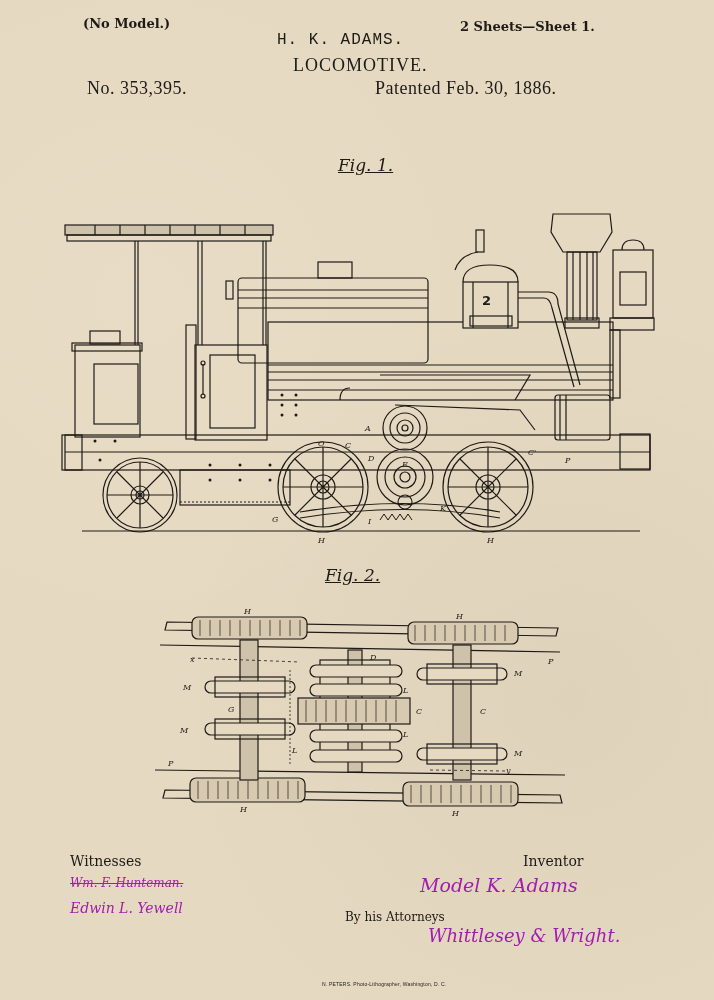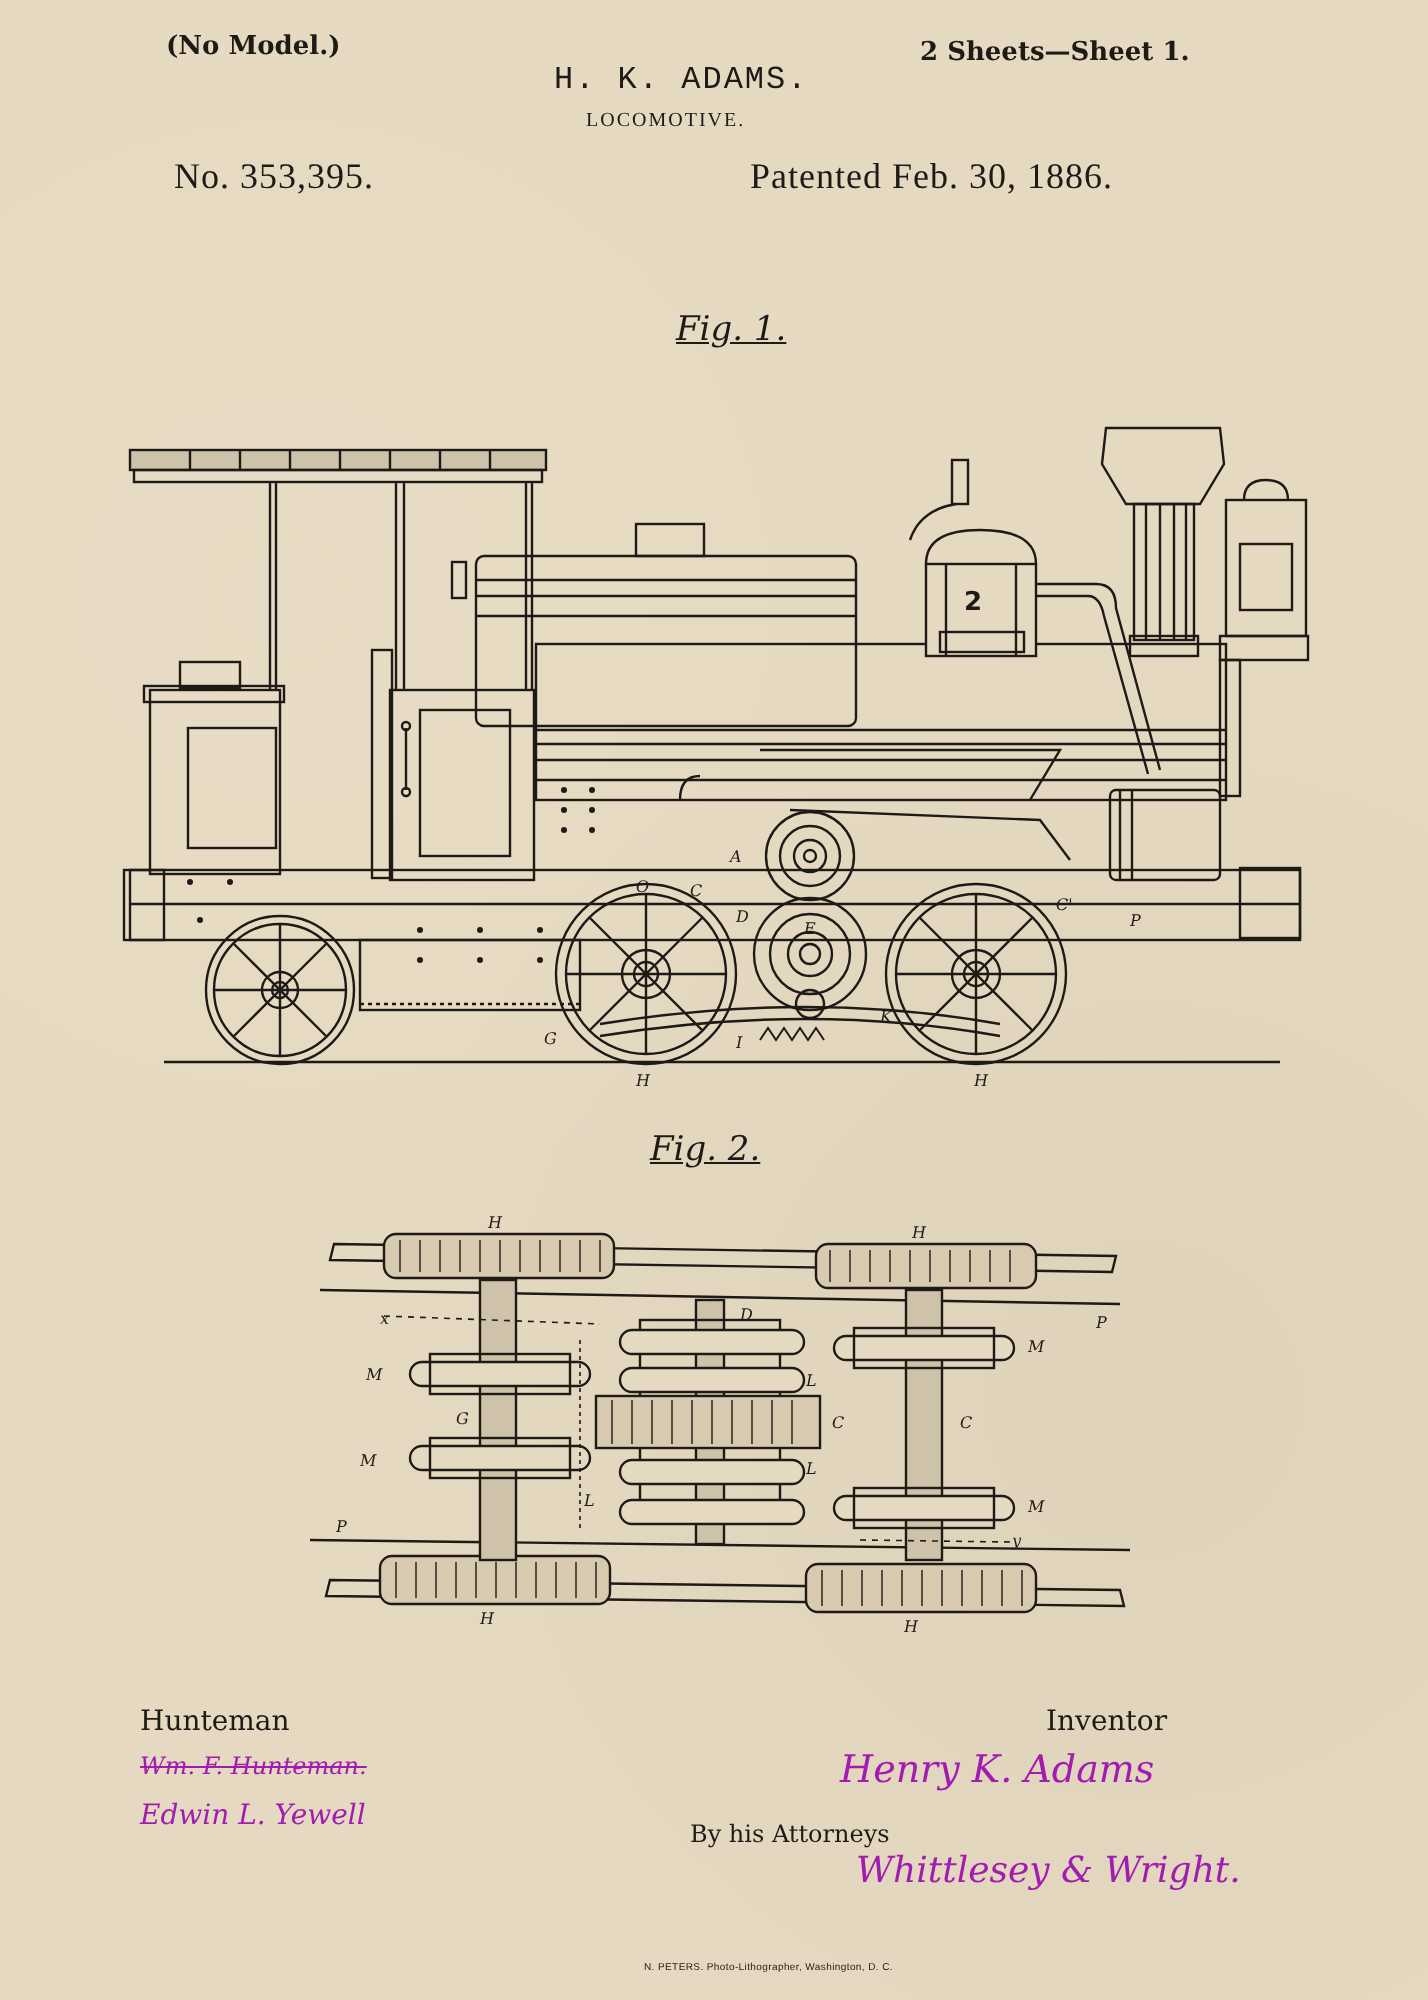--- a/index.html
+++ b/index.html
@@ -9,21 +9,21 @@
     background-image:
       radial-gradient(circle at 20% 30%, rgba(255,255,255,0.08) 0, transparent 40%),
       radial-gradient(circle at 80% 70%, rgba(0,0,0,0.03) 0, transparent 45%);
     font-family:"DejaVu Serif", serif;
     color:#1e1a16;
     position:relative;
   }
   .abs { position:absolute; }
   .hdr-small { font-family:"DejaVu Serif", serif; font-weight:bold; font-size:13px; }
   .hdr-name { font-family:Liberation Mono, monospace; font-size:16px; letter-spacing:1px; }
-  .hdr-title { font-family:"Liberation Serif", serif; font-size:10px; letter-spacing:1px; }
+  .hdr-title { font-family:"Liberation Serif", serif; font-size:18px; letter-spacing:1px; }
   .hdr-big { font-family:"Liberation Serif", serif; font-size:18px; letter-spacing:0.5px; }
   .fig { font-family:"DejaVu Serif", serif; font-style:italic; font-size:17px; text-decoration:underline; }
   .script { font-family:"DejaVu Serif", serif; font-style:italic; color:#a21caf; }
   .gothic { font-family:"DejaVu Serif", serif; font-size:14px; }
   .footer { font-family:"Liberation Sans", sans-serif; font-size:5px; letter-spacing:0.2px; }
   svg { position:absolute; overflow:visible; }
   .lbl { font-family:"DejaVu Serif", serif; font-style:italic; font-size:8px; fill:#1e1a16; }
 </style>
 </head>
 <body>
@@ -263,22 +263,22 @@
   <text class="lbl" x="403" y="737" stroke="none">L</text>
   <text class="lbl" x="292" y="753" stroke="none">L</text>
   <text class="lbl" x="514" y="676" stroke="none">M</text>
   <text class="lbl" x="168" y="766" stroke="none">P</text>
   <text class="lbl" x="506" y="773" stroke="none">y</text>
   <text class="lbl" x="240" y="812" stroke="none">H</text>
   <text class="lbl" x="452" y="816" stroke="none">H</text>
   <text class="lbl" x="514" y="756" stroke="none">M</text>
 </svg>
 
-<div class="abs gothic" style="left:70px;top:853px;">Hunteman</div>
+<div class="abs gothic" style="left:70px;top:853px;">Witnesses</div>
 <div class="abs script" style="left:70px;top:876px;font-size:12px;text-decoration:line-through;">Wm. F. Hunteman.</div>
 <div class="abs script" style="left:70px;top:900px;font-size:14px;">Edwin L. Yewell</div>
 
 <div class="abs gothic" style="left:523px;top:853px;">Inventor</div>
-<div class="abs script" style="left:420px;top:874px;font-size:19px;">Henry K. Adams</div>
+<div class="abs script" style="left:420px;top:874px;font-size:19px;">Model K. Adams</div>
 <div class="abs gothic" style="left:345px;top:910px;font-size:12px;">By his Attorneys</div>
 <div class="abs script" style="left:428px;top:925px;font-size:18px;">Whittlesey &amp; Wright.</div>
 
 <div class="abs footer" style="left:322px;top:981px;">N. PETERS. Photo-Lithographer, Washington, D. C.</div>
 
 </body></html>

